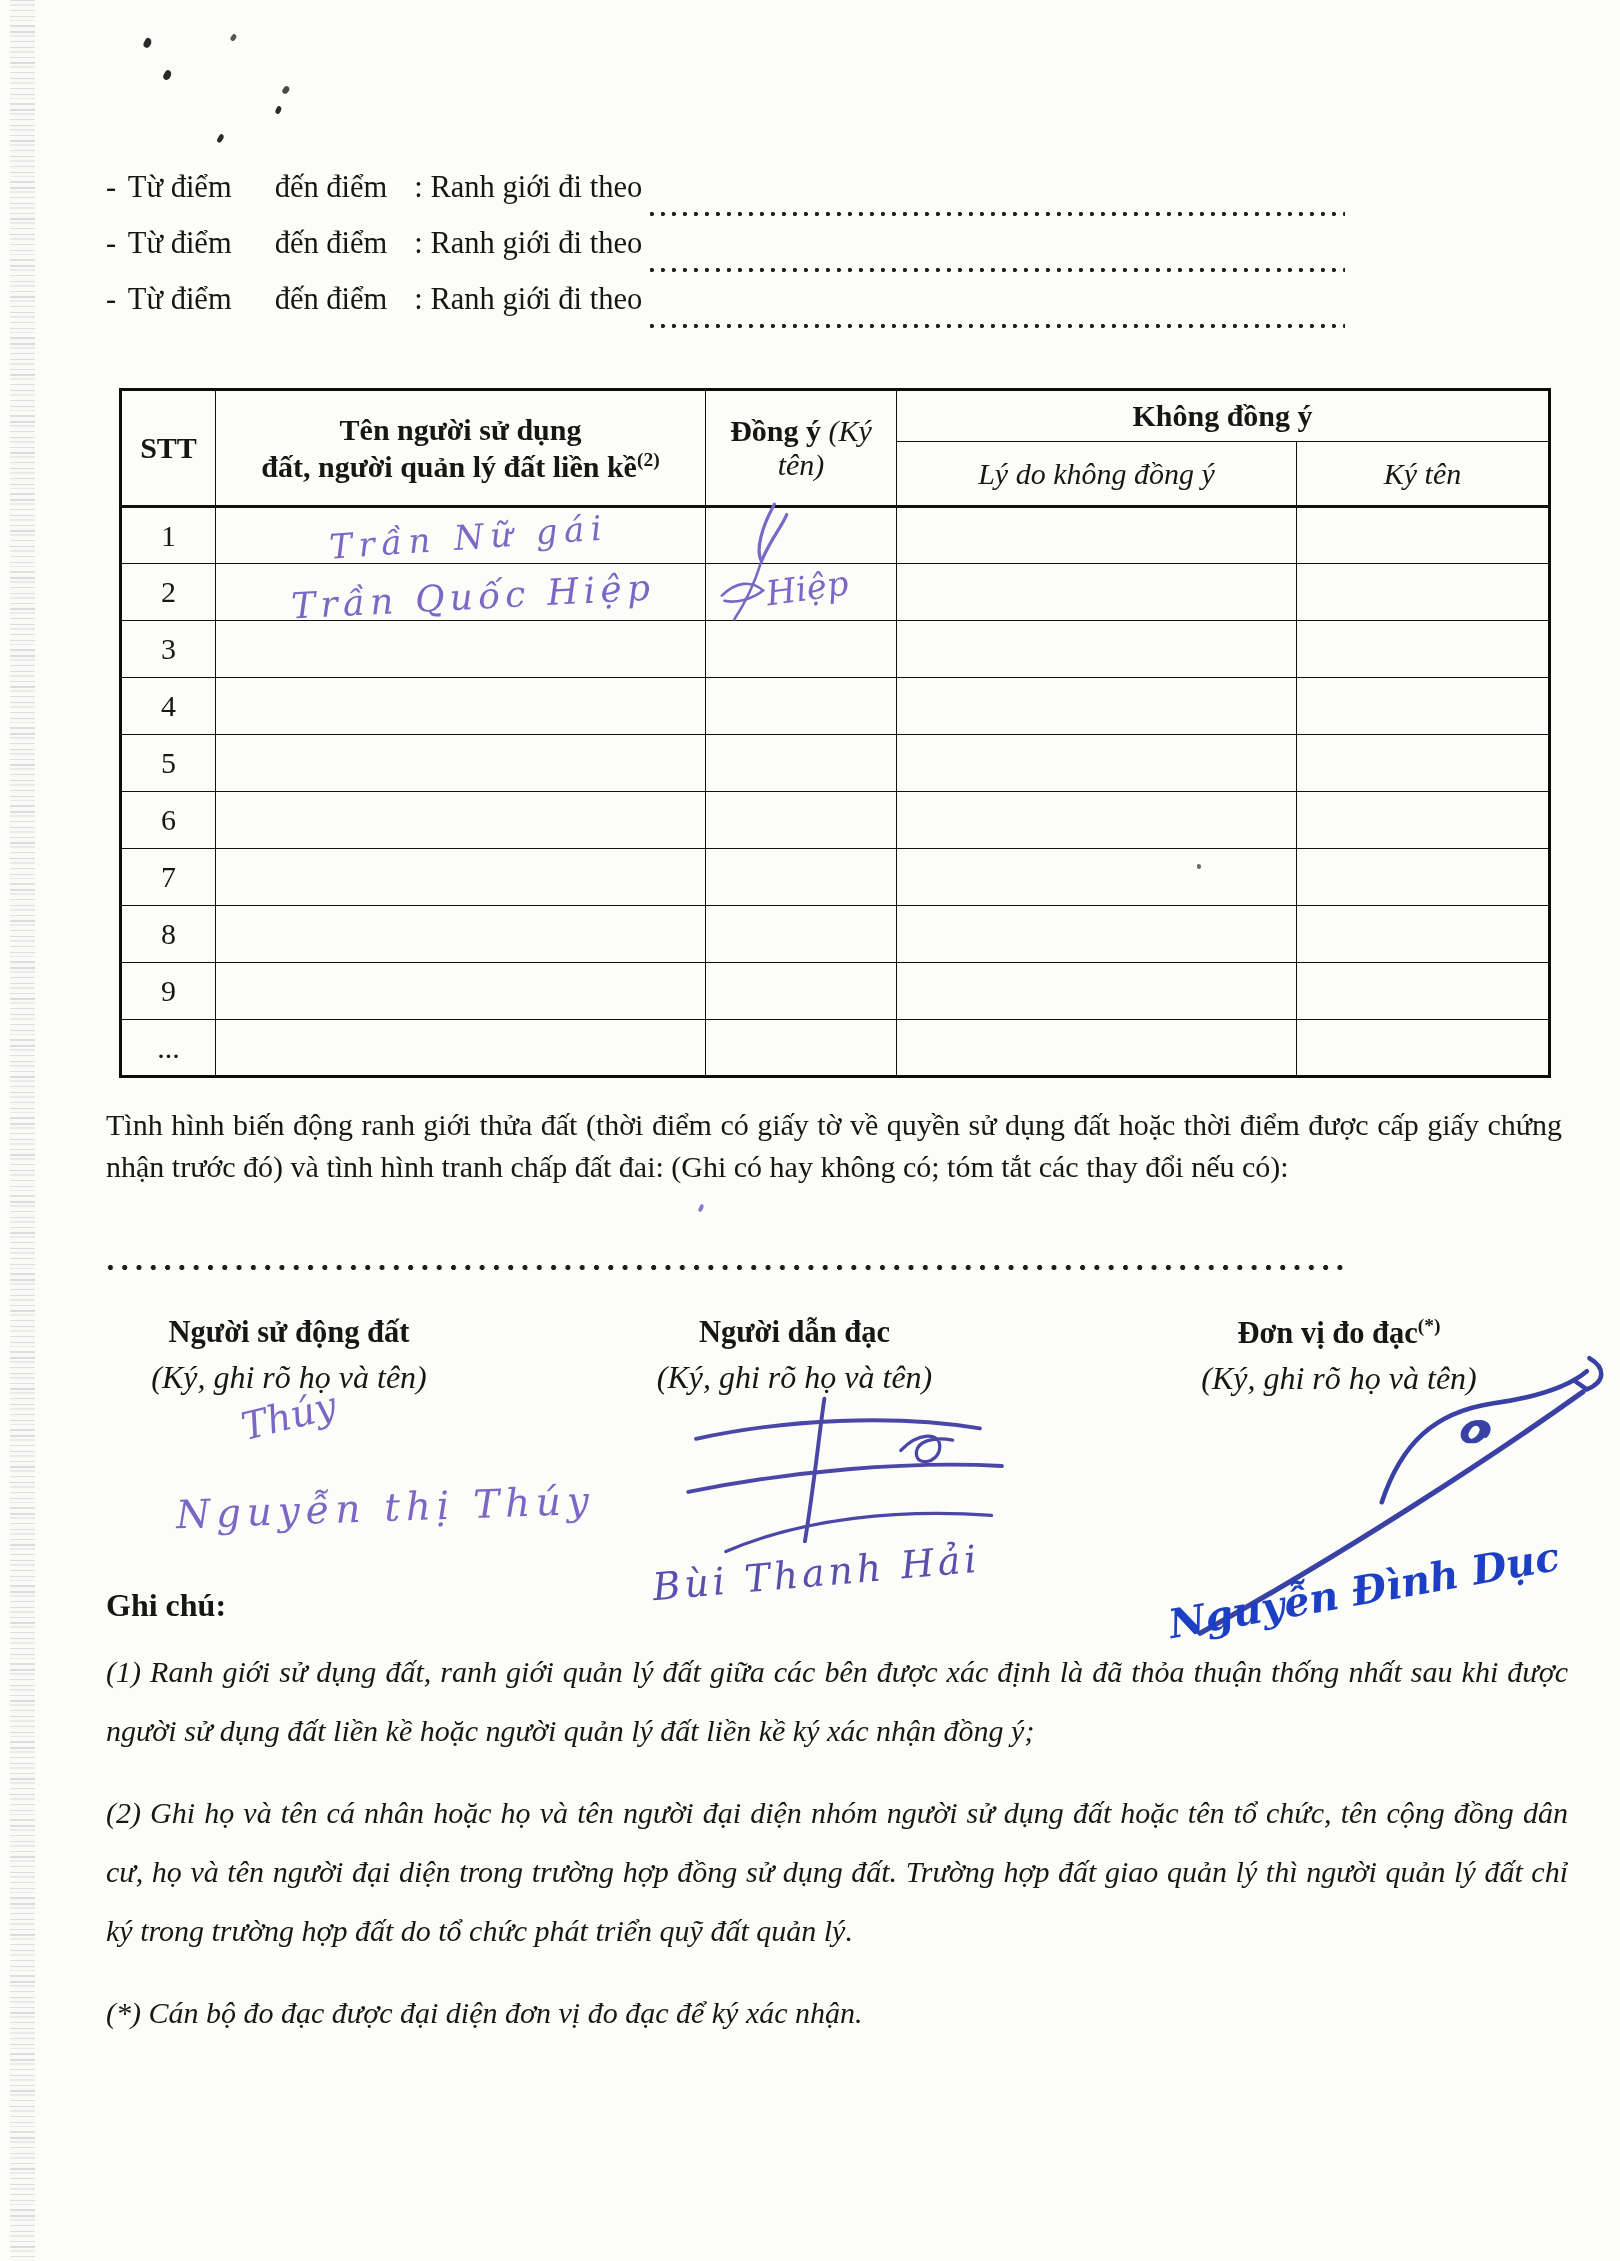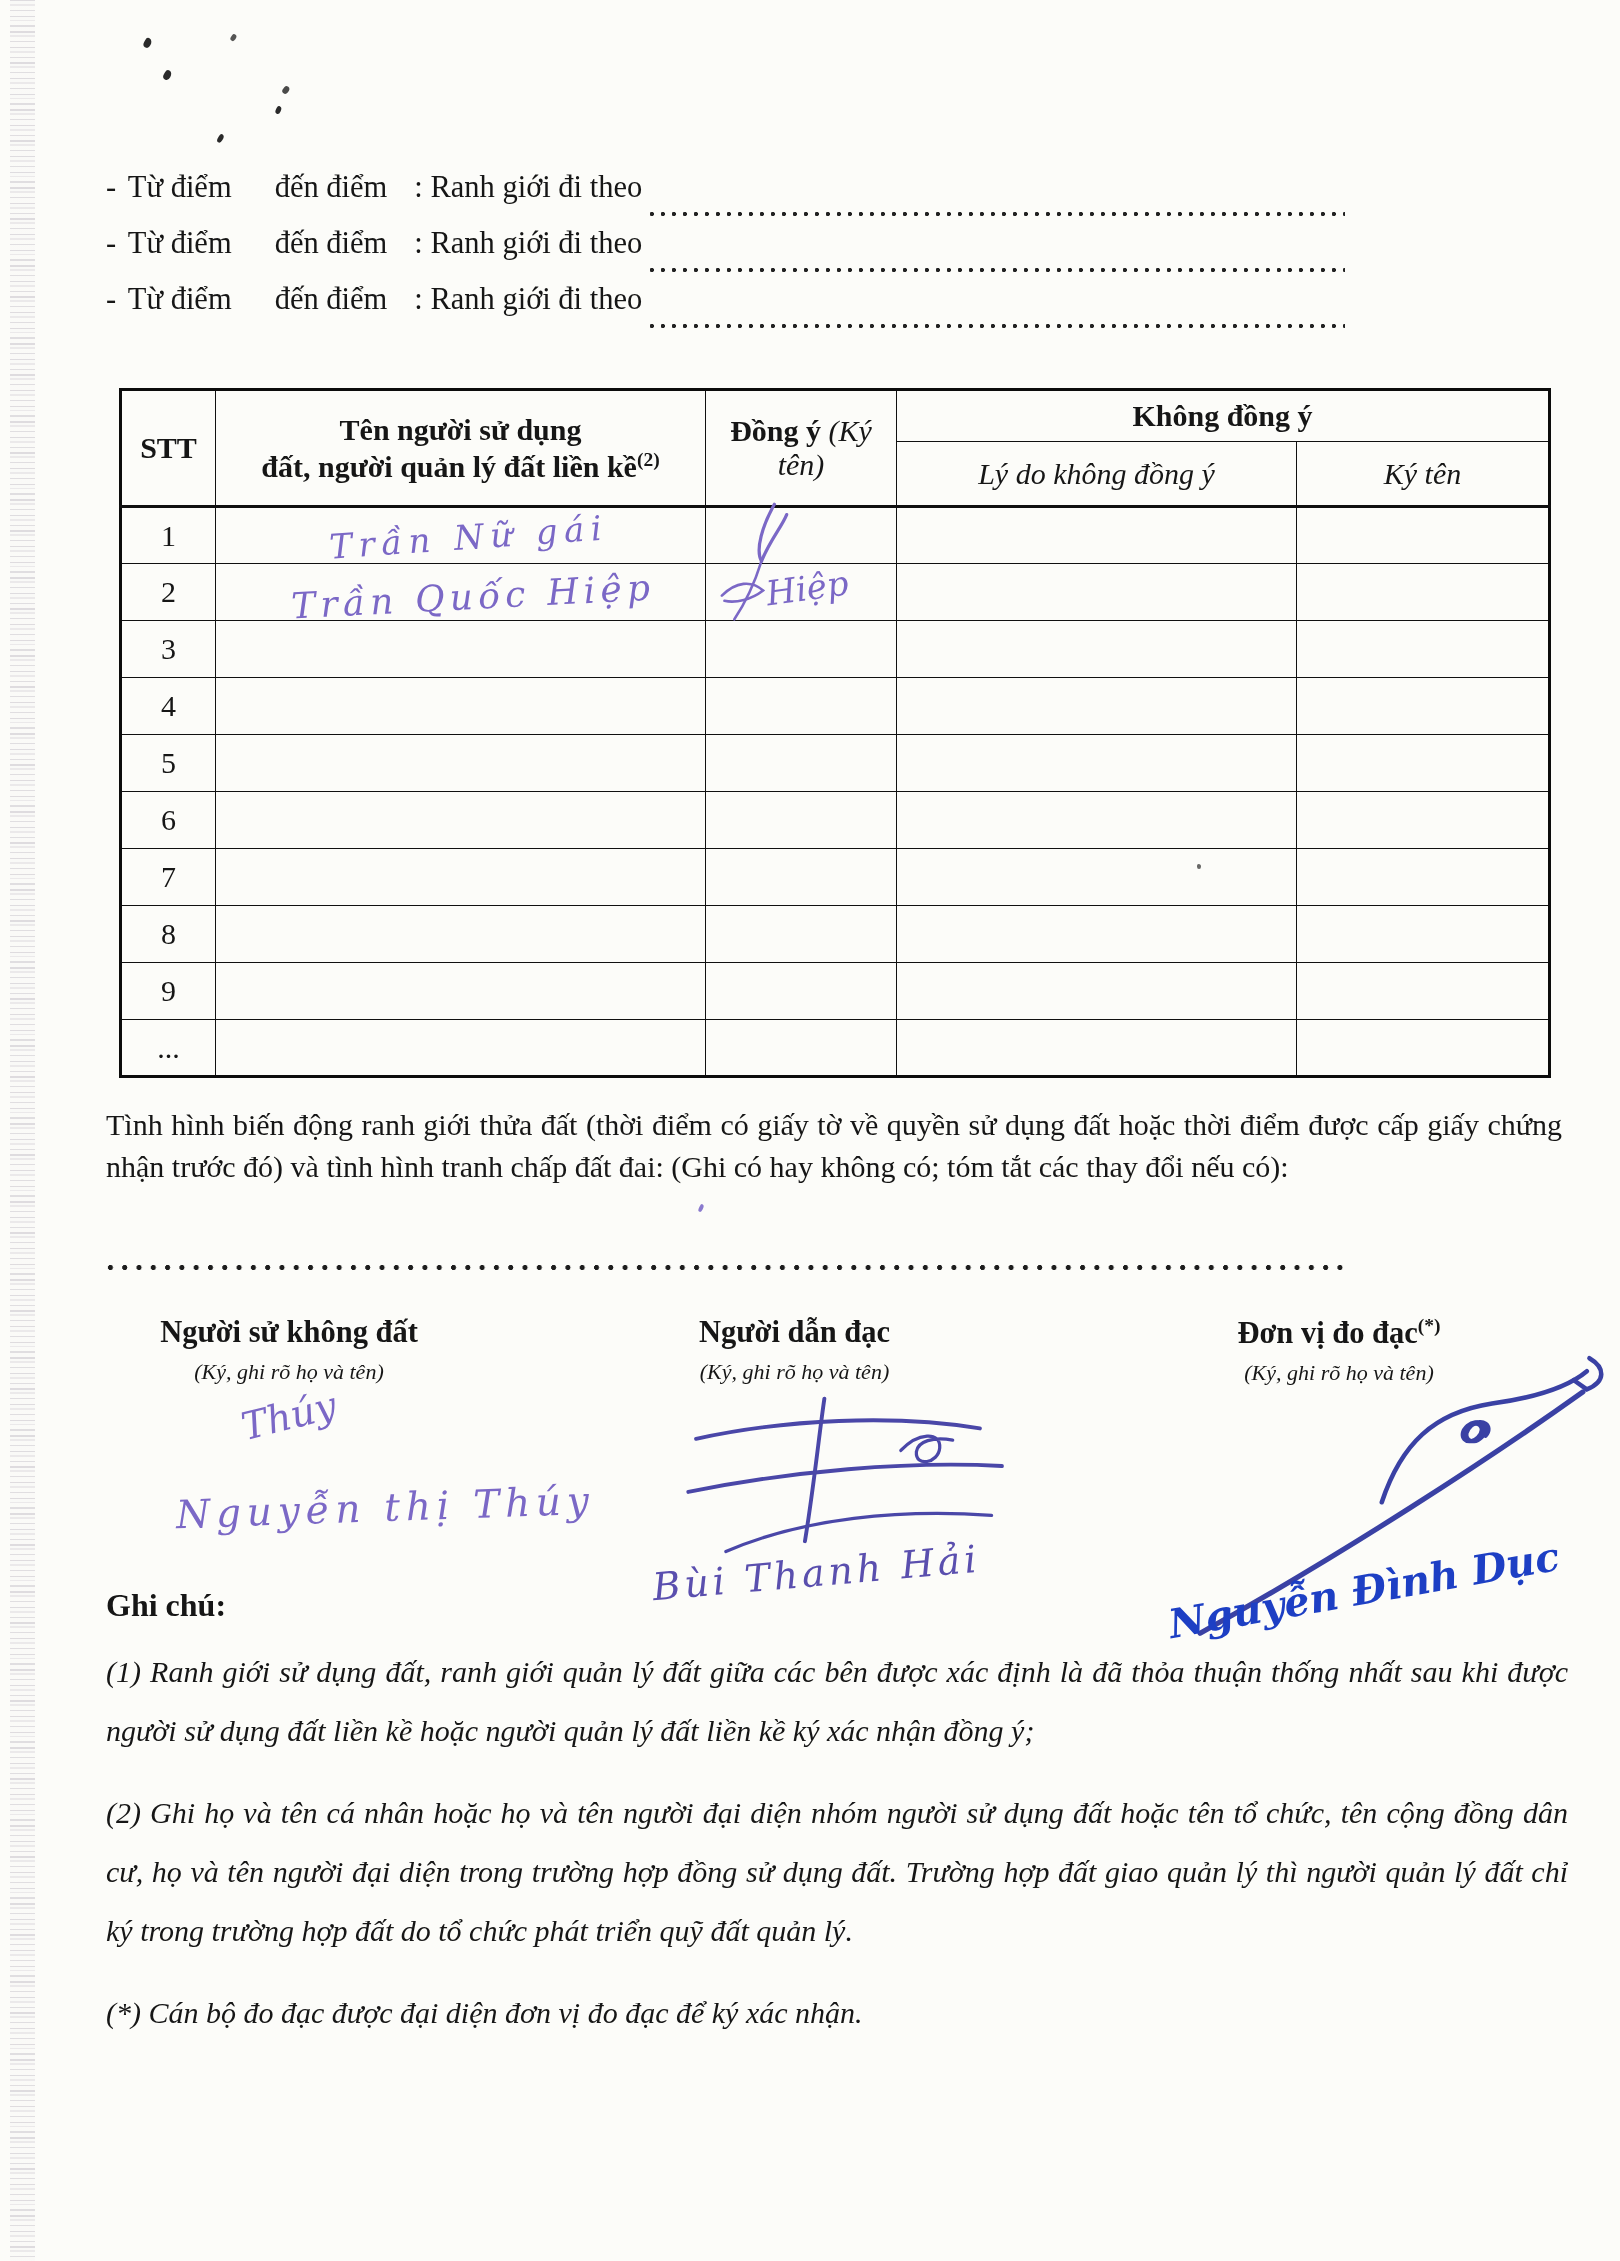--- a/index.html
+++ b/index.html
@@ -76,21 +76,21 @@
   .free-dotline {
     position:absolute; left:106px; top:1263px; width:1237px; height:9px;
     background-image:radial-gradient(circle at 4.5px 4.5px, #1d1d1d 2.3px, rgba(0,0,0,0) 2.8px);
     background-size:14.3px 9px; background-repeat:repeat-x;
   }
 
   
   .signers { position:absolute; left:106px; top:1315px; width:1456px; display:flex; }
   .signer { text-align:center; }
   .signer .s-title { font-weight:bold; font-size:30.5px; }
-  .signer .s-sub { font-style:italic; font-size:22px; margin-top:9px; }
+  .signer .s-sub { font-style:italic; font-size:32px; margin-top:9px; }
   .signer.c1 { width:366px; }
   .signer.c2 { width:645px; }
   .signer.c3 { width:444px; }
 
   .hw-user-top  { position:absolute; left:241px;  top:1394px; font-size:38px; transform:rotate(-14deg); }
   .hw-user-name { position:absolute; left:176px;  top:1485px; font-size:39px; transform:rotate(-2deg); letter-spacing:5.8px; }
   .hw-guide-name{ position:absolute; left:652px; top:1551px; font-size:38px; transform:rotate(-5deg); letter-spacing:3.9px; color:#5a4fae; }
   .hw-unit-name { position:absolute; left:1166px; top:1566px; font-size:40px; font-weight:bold; transform:rotate(-10deg); color:#1d3fc4; }
 
   
@@ -257,21 +257,21 @@
     </tbody>
   </table>
 
   <p class="change-par">Tình hình biến động ranh giới thửa đất (thời điểm có giấy tờ về quyền sử dụng đất hoặc thời điểm được cấp giấy chứng nhận trước đó) và tình hình tranh chấp đất đai: (Ghi có hay không có; tóm tắt các thay đổi nếu có):</p>
 
   <div class="free-dotline"></div>
 
   <div class="signers">
     <div class="signer c1">
       <div class="s-title">
-        <span>Người sử không đất</span>
+        <span>Người sử động đất</span>
       </div>
       <div class="s-sub">(Ký, ghi rõ họ và tên)</div>
     </div>
     <div class="signer c2">
       <div class="s-title">
         <span>Người dẫn đạc</span>
       </div>
       <div class="s-sub">(Ký, ghi rõ họ và tên)</div>
     </div>
     <div class="signer c3">

